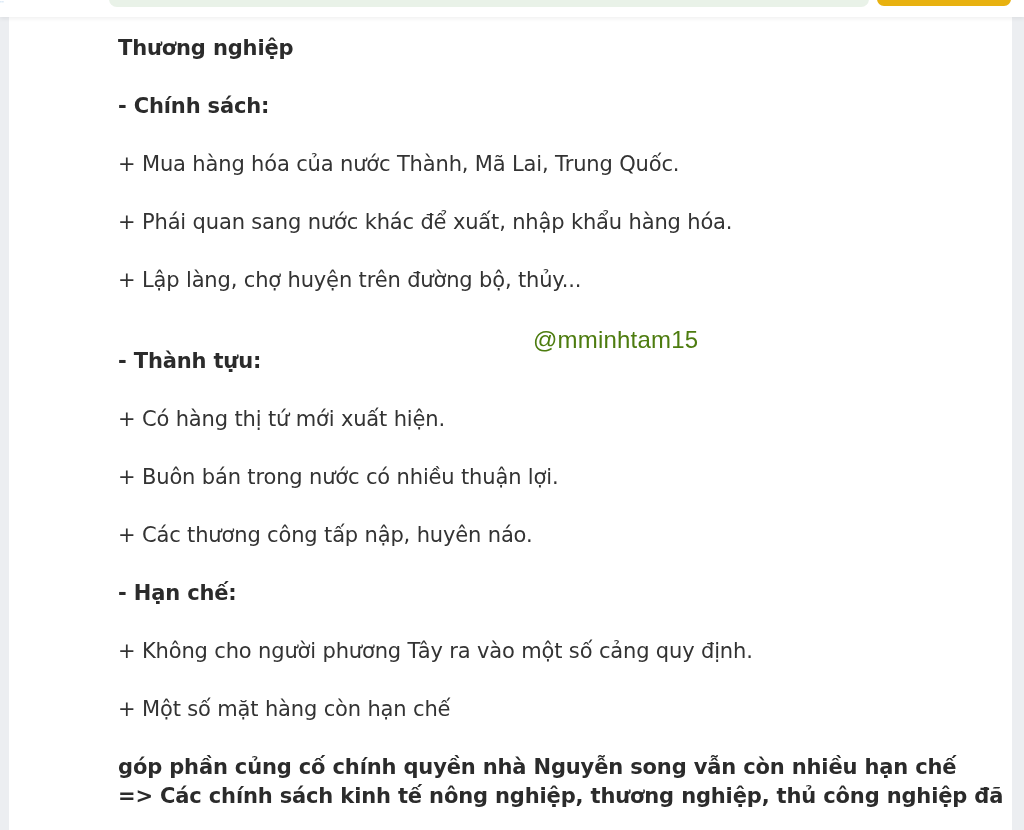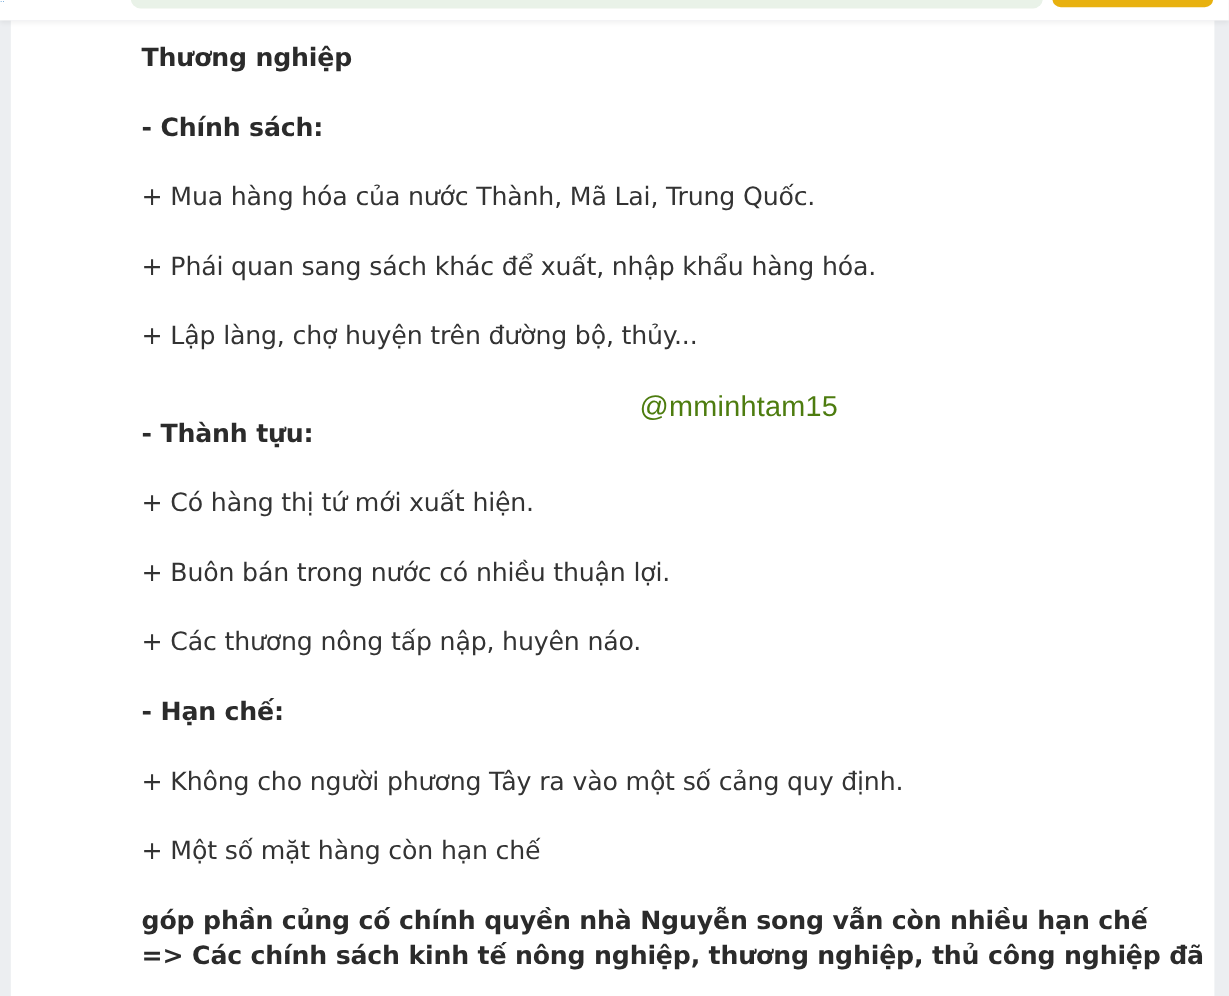--- a/index.html
+++ b/index.html
@@ -86,33 +86,33 @@
 
 <div class="card">
   <div class="content">
     <p class="line bold">Thương nghiệp</p>
     <div class="gap"></div>
 
     <p class="line bold">- Chính sách:</p>
     <div class="gap"></div>
     <p class="line">+ Mua hàng hóa của nước Thành, Mã Lai, Trung Quốc.</p>
     <div class="gap"></div>
-    <p class="line">+ Phái quan sang sách khác để xuất, nhập khẩu hàng hóa.</p>
+    <p class="line">+ Phái quan sang nước khác để xuất, nhập khẩu hàng hóa.</p>
     <div class="gap"></div>
     <p class="line">+ Lập làng, chợ huyện trên đường bộ, thủy...</p>
     <div class="gap"></div>
     <div class="gap"></div>
 
     <p class="line bold">- Thành tựu:</p>
     <div class="gap"></div>
     <p class="line">+ Có hàng thị tứ mới xuất hiện.</p>
     <div class="gap"></div>
     <p class="line">+ Buôn bán trong nước có nhiều thuận lợi.</p>
     <div class="gap"></div>
-    <p class="line">+ Các thương nông tấp nập, huyên náo.</p>
+    <p class="line">+ Các thương công tấp nập, huyên náo.</p>
     <div class="gap"></div>
 
     <p class="line bold">- Hạn chế:</p>
     <div class="gap"></div>
     <p class="line">+ Không cho người phương Tây ra vào một số cảng quy định.</p>
     <div class="gap"></div>
     <p class="line">+ Một số mặt hàng còn hạn chế</p>
     <div class="gap"></div>
 
     <p class="line bold">góp phần củng cố chính quyền nhà Nguyễn song vẫn còn nhiều hạn chế</p>

